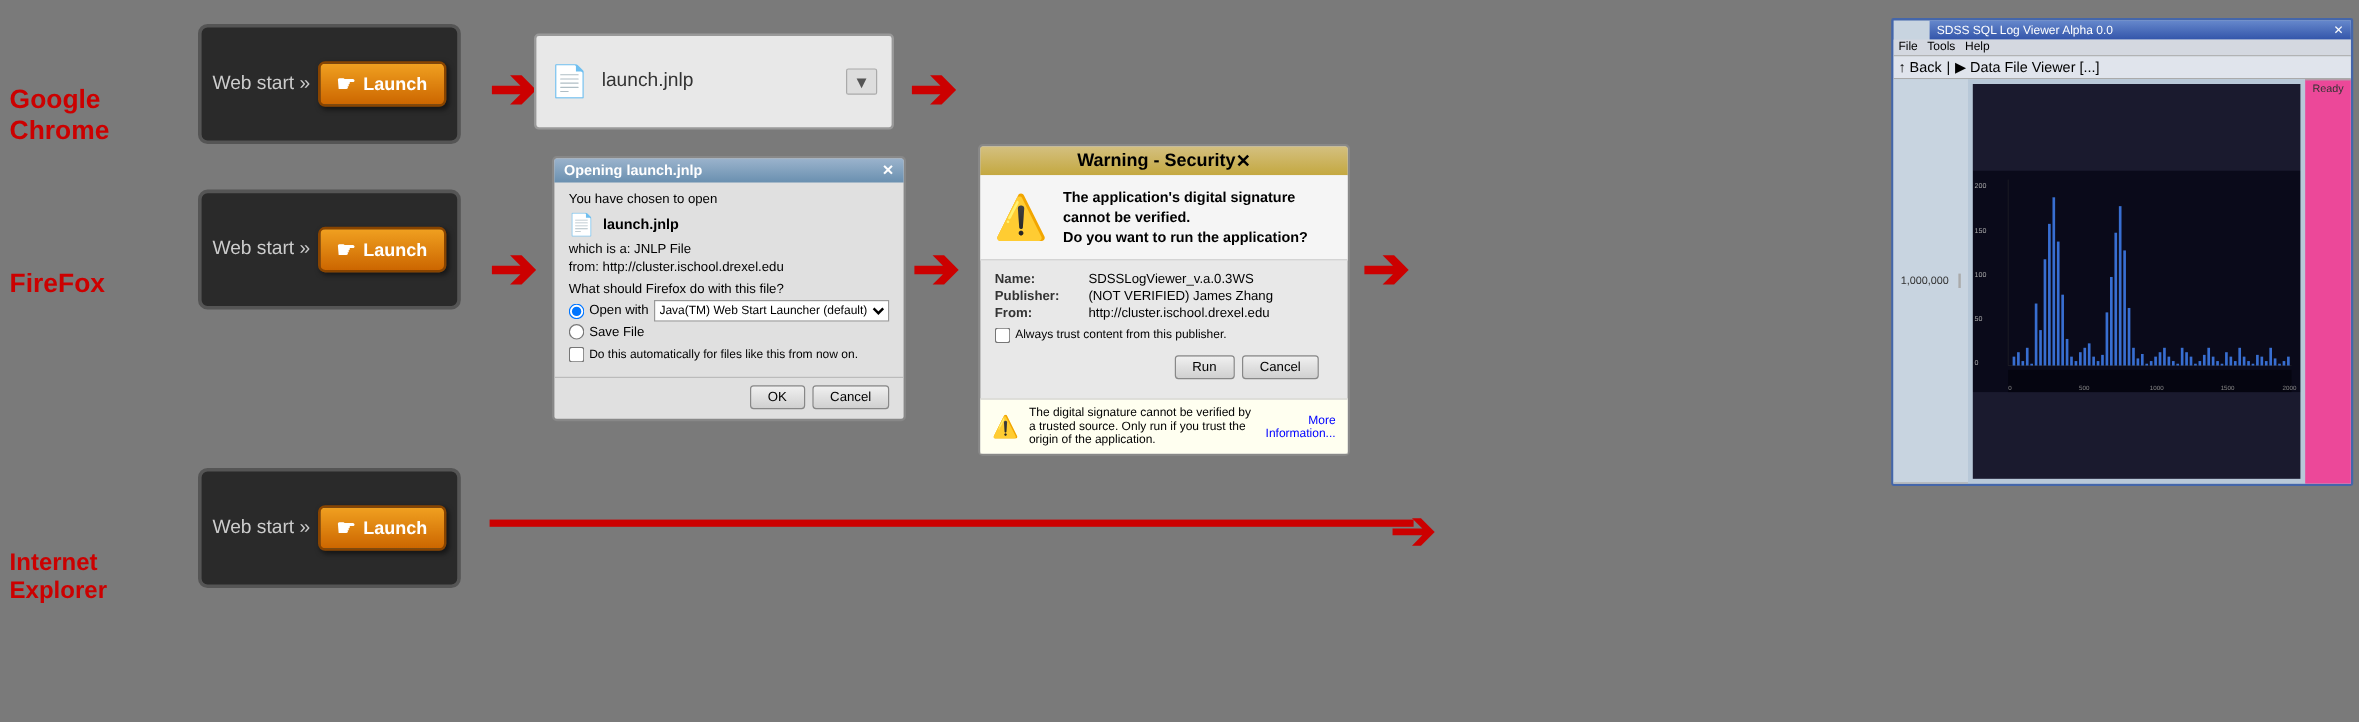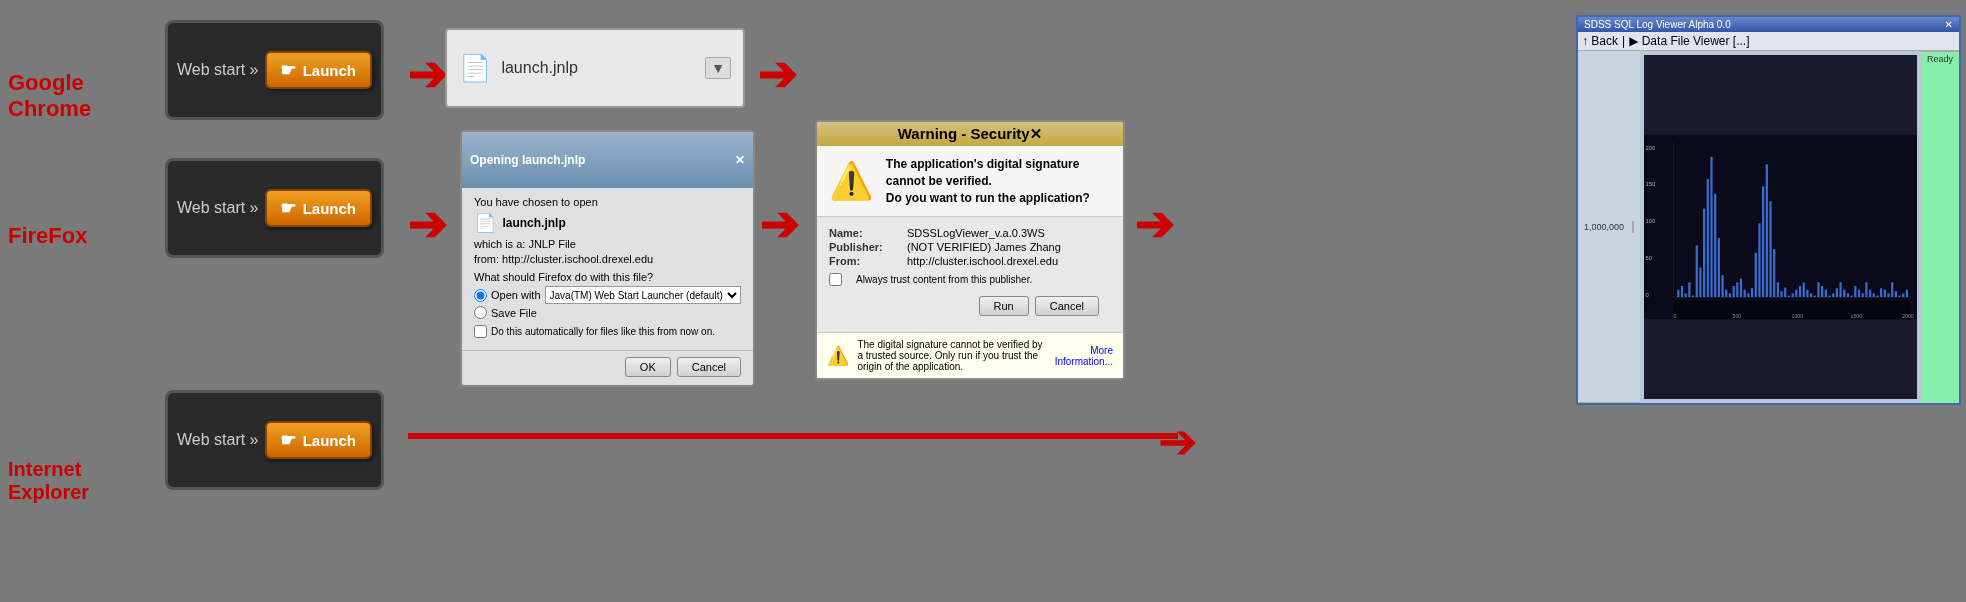--- a/index.html
+++ b/index.html
@@ -111,21 +111,21 @@
       border: 2px solid #888;
       border-radius: 4px;
       font-size: 11px;
       color: #000;
     }
     .ff-dialog-title {
       background: linear-gradient(to bottom, #9bb3cc, #6a90b0);
       color: white;
       font-size: 12px;
       font-weight: bold;
-      padding: 21px 8px;
+      padding: 3px 8px;
       border-radius: 2px 2px 0 0;
       display: flex;
       justify-content: space-between;
     }
     .ff-dialog-close {
       color: white;
       font-size: 12px;
       cursor: pointer;
     }
     .ff-dialog-body {
@@ -226,21 +226,21 @@
     }
     .sec-row-label {
       color: #333;
       min-width: 70px;
       font-weight: bold;
     }
     .sec-row-val { color: #000; }
     .sec-checkbox-row {
       display: flex;
       align-items: center;
-      gap: 14px;
+      gap: 4px;
       margin: 6px 0;
       font-size: 10px;
     }
     .sec-buttons {
       display: flex;
       justify-content: flex-end;
       gap: 6px;
       padding: 4px 12px 8px;
     }
     .sec-btn {
@@ -277,20 +277,21 @@
       flex-direction: column;
     }
     .viewer-titlebar {
       background: linear-gradient(to bottom, #6688cc, #3355aa);
       color: white;
       font-size: 10px;
       padding: 2px 6px;
       display: flex;
       justify-content: space-between;
       align-items: flex-end;
+      margin-left: 30px;
     }
     .viewer-menubar {
       background: #d4d8e0;
       font-size: 10px;
       padding: 1px 4px;
       display: flex;
       gap: 8px;
       border-bottom: 1px solid #aaa;
     }
     .viewer-toolbar {
@@ -454,20 +455,25 @@
 <div style="position:absolute; top:433px; left:408px; display:flex; align-items:center;">
   <div style="height:6px; width:770px; background:#cc0000; position:relative;">
     <div style="position:absolute; right:-20px; top:-20px; color:#cc0000; font-size:48px;">➔</div>
   </div>
 </div>
 
 <div class="viewer">
   <div class="viewer-titlebar">
     <span>SDSS SQL Log Viewer Alpha 0.0</span>
     <span>✕</span>
+  </div>
+  <div class="viewer-menubar">
+    <span>File</span>
+    <span>Tools</span>
+    <span>Help</span>
   </div>
   <div class="viewer-toolbar">
     <span style="cursor:pointer;">↑ Back</span>
     <span>|</span>
     <span style="cursor:pointer;">▶ Data File Viewer [...]</span>
   </div>
   <div class="viewer-content">
 
     <div style="background:#c8d4e0; padding:3px 6px; font-size:9px; display:flex; gap:8px; align-items:center; border-bottom:1px solid #aaa;">
       <span style="color:#333;">1,000,000</span>
@@ -559,17 +565,17 @@
         <rect x="40" y="225" width="320" height="25" fill="#050510"></rect>
 
         <text x="40" y="248" fill="#888" font-size="7">0</text>
         <text x="120" y="248" fill="#888" font-size="7">500</text>
         <text x="200" y="248" fill="#888" font-size="7">1000</text>
         <text x="280" y="248" fill="#888" font-size="7">1500</text>
         <text x="350" y="248" fill="#888" font-size="7">2000</text>
       </svg>
     </div>
 
-    <div style="background:#86efac; padding:2px 6px; font-size:9px; border-top:1px solid #aaa;">
+    <div style="background:#ec4899; padding:2px 6px; font-size:9px; border-top:1px solid #aaa;">
       <span style="color:#333;">Ready</span>
     </div>
   </div>
 </div>
 
 </body></html>

